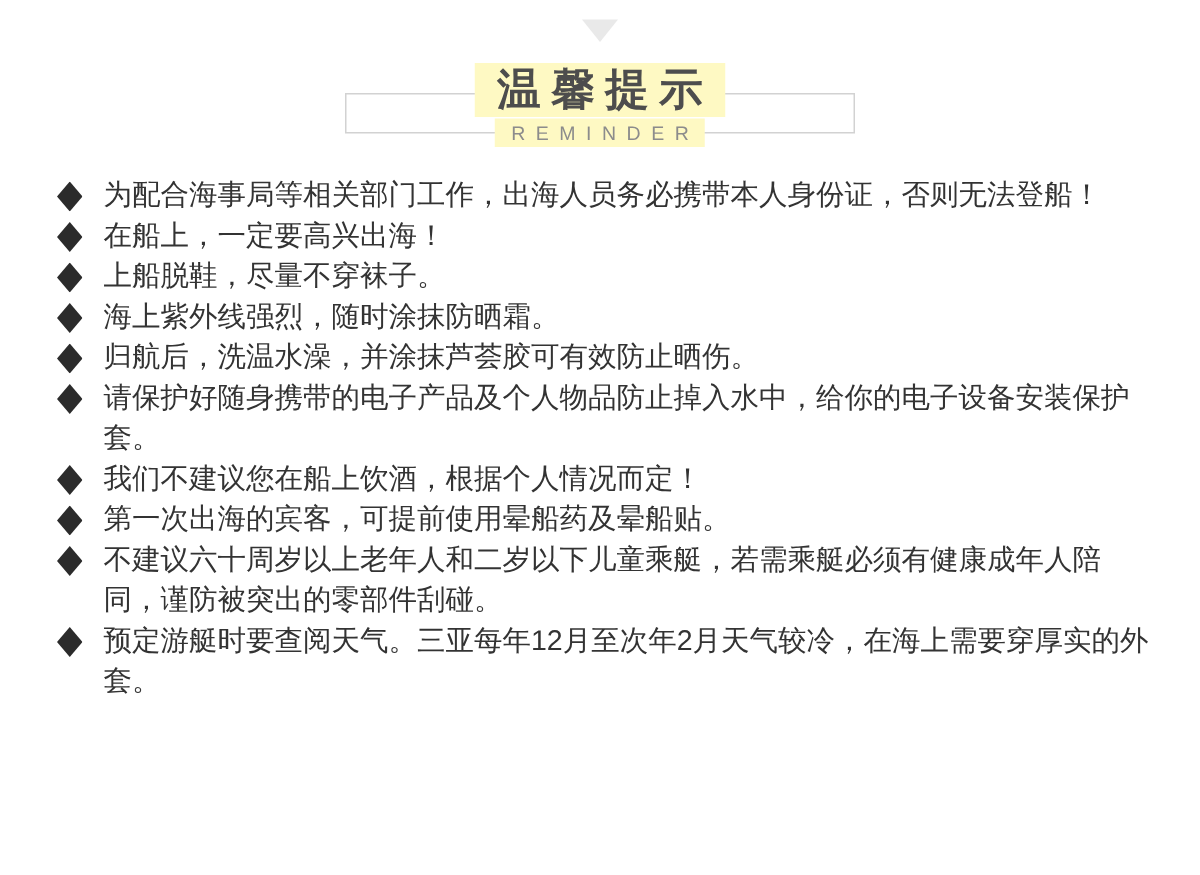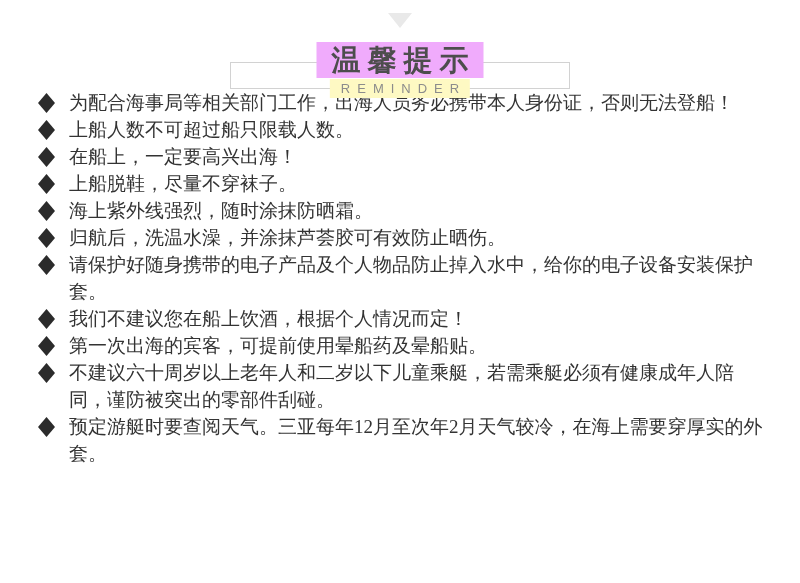--- a/index.html
+++ b/index.html
@@ -32,21 +32,21 @@
     width: 340px;
     height: 27px;
     border: 1px solid var(--c-border);
     margin: 34px auto 0 auto;
   }
   .main-title {
     position: absolute;
     top: -21px;
     left: 50%;
     transform: translateX(-50%);
-    background: #f0abfc;
+    background: #fef9c3;
     padding: 0 8px 0 15px;
     font-size: 29px;
     font-weight: bold;
     letter-spacing: 7px;
     line-height: 36px;
     color: var(--c-title);
     white-space: nowrap;
   }
   .sub-title {
     position: absolute;
@@ -55,22 +55,22 @@
     transform: translateX(-50%);
     background: #fef9c3;
     padding: 0 4px 0 11px;
     font-size: 13px;
     letter-spacing: 7px;
     line-height: 19px;
     color: var(--c-subtitle);
     white-space: nowrap;
   }
   .reminder-list {
+    margin-top: 28px;
     padding: 0 34px 0 38px;
-    font-family: Liberation Serif, serif;
   }
   .item {
     display: flex;
     align-items: flex-start;
     font-size: 19px;
     line-height: 27px;
     color: var(--c-text);
   }
   .diamond {
     flex: none;
@@ -89,24 +89,20 @@
 
 <div class="header-box">
   <div class="main-title">温馨提示</div>
   <div class="sub-title">REMINDER</div>
 </div>
 
 <div class="reminder-list">
     <div class="item">
       <span class="diamond"></span>
       <span class="item-text">为配合海事局等相关部门工作，出海人员务必携带本人身份证，否则无法登船！</span>
-    </div>
-    <div class="item">
-      <span class="diamond"></span>
-      <span class="item-text">上船人数不可超过船只限载人数。</span>
     </div>
     <div class="item">
       <span class="diamond"></span>
       <span class="item-text">在船上，一定要高兴出海！</span>
     </div>
     <div class="item">
       <span class="diamond"></span>
       <span class="item-text">上船脱鞋，尽量不穿袜子。</span>
     </div>
     <div class="item">

